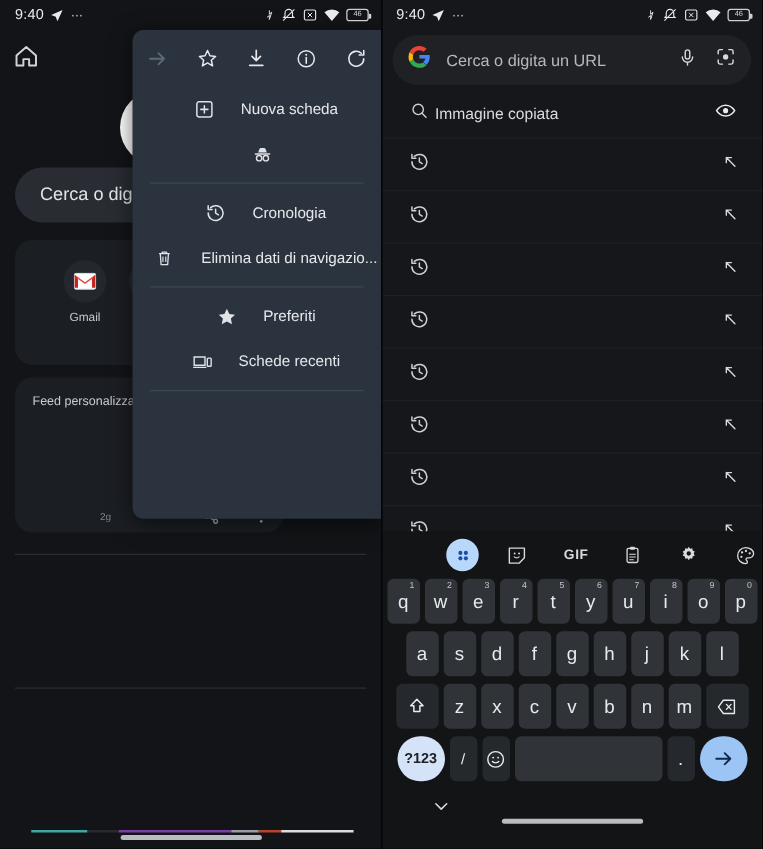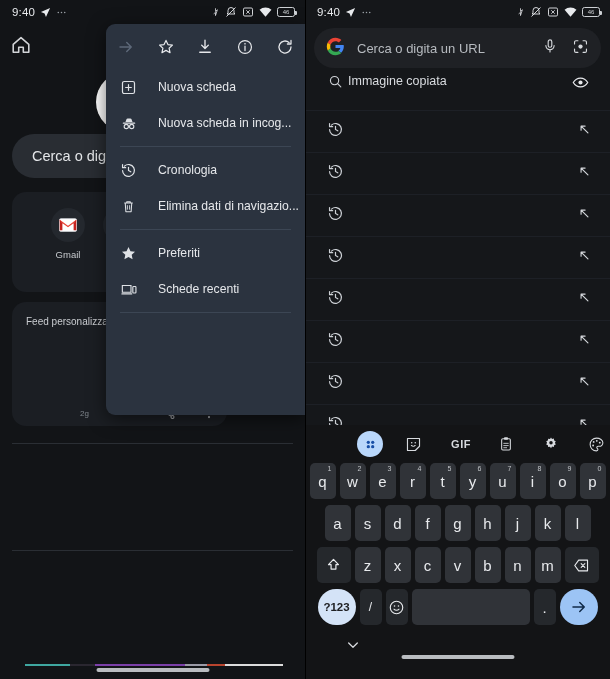--- a/index.html
+++ b/index.html
@@ -72,33 +72,33 @@
 
   
   .menu {
     position:absolute; left:106px; top:24px; width:199px; height:391px;
     background:#2b333f; border-radius:9px 0 0 9px;
     box-shadow:0 4px 18px rgba(0,0,0,.55); z-index:30; overflow:hidden;
   }
   .menu-top { height:45px; display:flex; align-items:center; }
   .menu-top .mtb { flex:1; display:flex; align-items:center; justify-content:center; height:45px; }
   .menu-sep { height:1px; background:#3c4654; margin:5px 14px; }
-  .mi { display:flex; align-items:center; height:36px; padding-left:14px; }
+  .mi { display:flex; align-items:center; height:36px; padding-left:14px;justify-content:center; }
   .mi .mic { width:24px; display:flex; align-items:center; justify-content:flex-start; }
   .mi .mit { margin-left:14px; font-size:12.2px; color:#e6e8eb; white-space:nowrap; }
 
   
   .omni {
     position:absolute; left:9px; top:28px; width:287px; height:40px;
     background:#1f2125; border-radius:21px; display:flex; align-items:center; padding:0 12px;
   }
   .omni .ph { flex:1; margin-left:12px; font-size:13px; color:#b6babf; white-space:nowrap; }
   .sugg-head {
     position:absolute; left:9px; top:74px; width:287px; height:34px;
-    display:flex; padding:0 12px; z-index:6;
+    display:flex; align-items:center; padding:0 12px; z-index:6;
   }
   .sugg-head .txt { flex:1; margin-left:22px; font-size:12.5px; color:#d9dce0; }
   .srow {
     position:absolute; left:0; width:305px; height:42px; display:flex; align-items:center;
     border-top:1px solid #1d2026;
   }
   .srow .hi { position:absolute; left:22px; }
   .srow .ar { position:absolute; right:18px; }
 
   
@@ -292,21 +292,20 @@
 
       <div class="mi">
         <span class="mic">
           <svg width="18" height="17" viewBox="0 0 24 24">
             <path d="M7 10l1.6-4.2a1.6 1.6 0 0 1 1.5-1h3.8a1.6 1.6 0 0 1 1.5 1L17 10z" fill="#dfe2e6"></path>
             <rect x="3.2" y="10.6" width="17.6" height="1.7" rx=".8" fill="#dfe2e6"></rect>
             <circle cx="8.2" cy="16.3" r="3" fill="none" stroke="#dfe2e6" stroke-width="1.6"></circle>
             <circle cx="15.8" cy="16.3" r="3" fill="none" stroke="#dfe2e6" stroke-width="1.6"></circle>
           </svg>
         </span>
-        <span class="mit">Nuova scheda in incog...</span>
       </div>
 
       <div class="menu-sep"></div>
 
       <div class="mi">
         <span class="mic">
           <svg width="17" height="17" viewBox="0 0 24 24">
               <path d="M3.6 12a8.4 8.4 0 1 0 2.7-6.2" stroke="#dfe2e6" stroke-width="1.7" fill="none" stroke-linecap="round"></path>
               <path d="M3.6 3.6V8h4.4" stroke="#dfe2e6" stroke-width="1.7" fill="none" stroke-linecap="round" stroke-linejoin="round"></path>
               <path d="M12 7.5V12l3.2 1.9" stroke="#dfe2e6" stroke-width="1.7" fill="none" stroke-linecap="round"></path>

